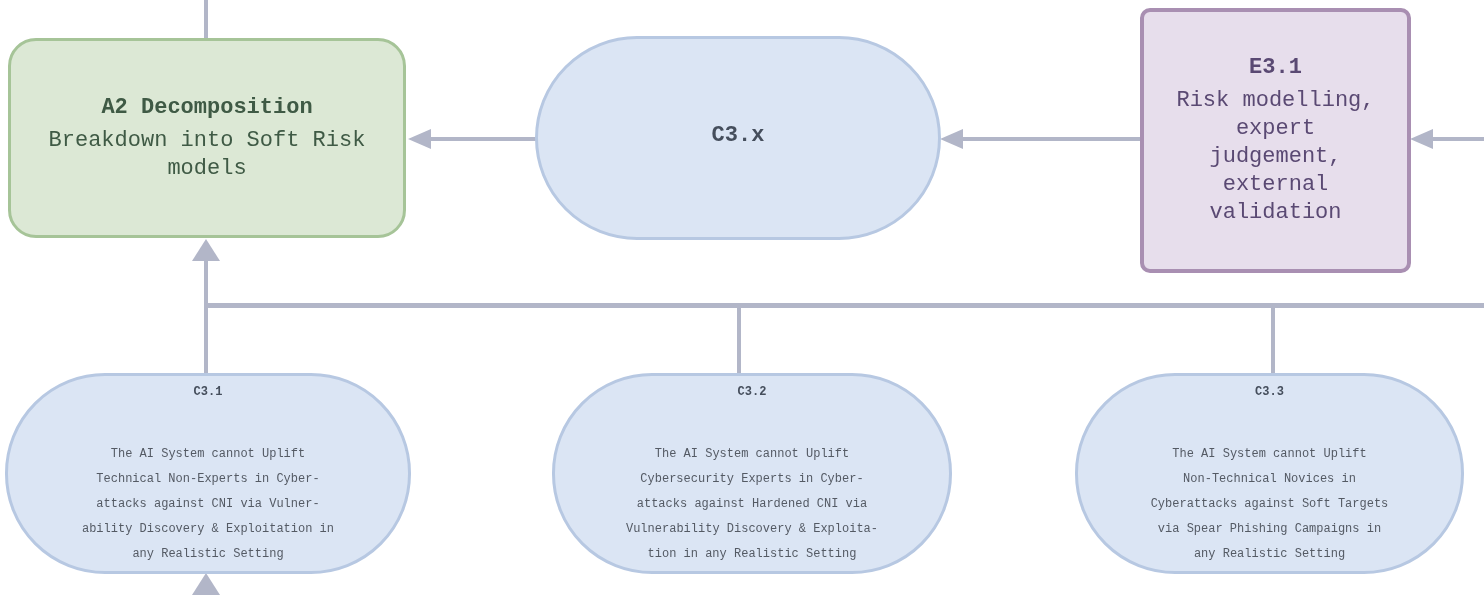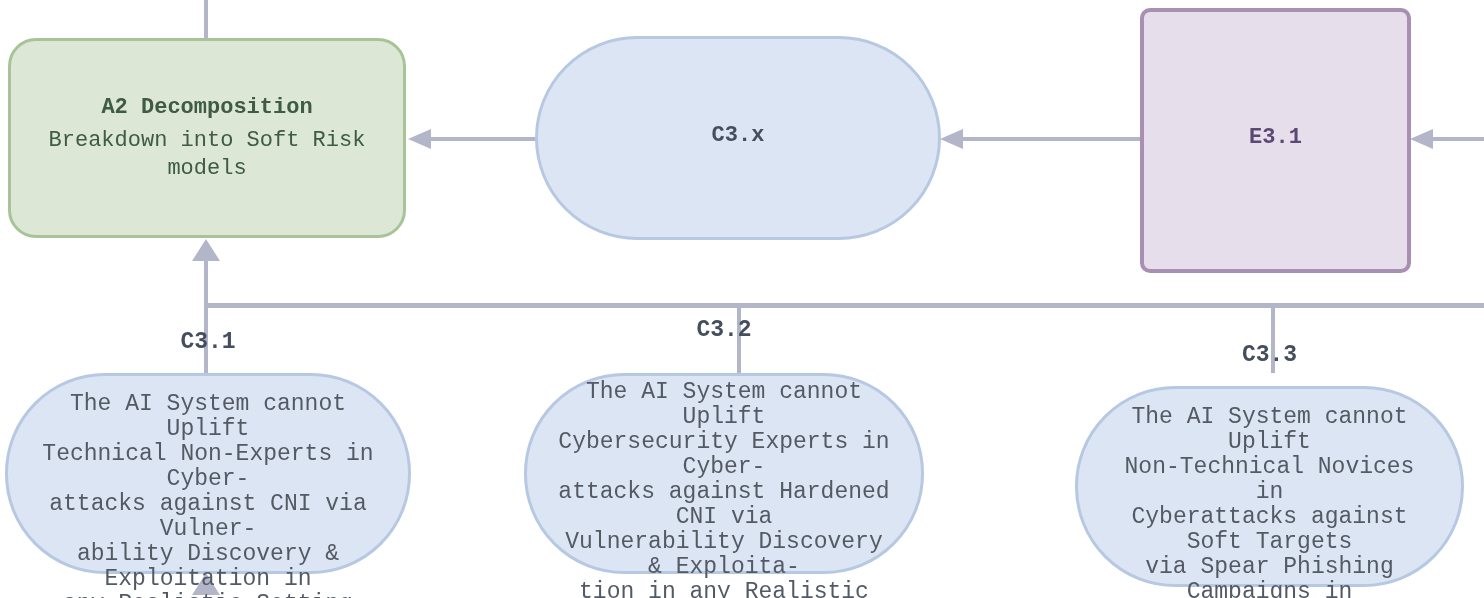--- a/index.html
+++ b/index.html
@@ -21,29 +21,29 @@
   .node .title{font-weight:700;}
   .node .body{white-space:pre-line;}
 
   .green{background:var(--green-fill);border:3px solid var(--green-border);border-radius:28px;color:var(--green-text);}
   .blue{background:var(--blue-fill);border:3px solid var(--blue-border);color:#545a64;gap:33px;}
   .blue .title{color:var(--blue-title);}
   .purple{background:var(--purple-fill);border:4px solid var(--purple-border);border-radius:10px;color:var(--purple-text);}
 
   .toprow{font-size:22px;line-height:28px;}
   .toprow .title{margin-bottom:5px;}
-  .bottomrow{font-size:23px;line-height:25px;}
+  .bottomrow{font-size:12px;line-height:25px;}
   .bottomrow .title{margin-bottom:4px;}
 
   #node-a2{left:8px;top:38px;width:398px;height:200px;}
   #node-c3x{left:535px;top:36px;width:406px;height:204px;border-radius:102px;}
   #node-e31{left:1140px;top:8px;width:271px;height:265px;}
   #node-c31{left:5px;top:373px;width:406px;height:201px;border-radius:100px;}
-  #node-c32{left:524px;top:373px;width:400px;height:201px;border-radius:100px;}
-  #node-c33{left:1075px;top:373px;width:389px;height:201px;border-radius:100px;margin-top:13px;}
+  #node-c32{left:552px;top:373px;width:400px;height:201px;border-radius:100px;}
+  #node-c33{left:1075px;top:373px;width:389px;height:201px;border-radius:100px;}
 
   .line{position:absolute;background:var(--connector);}
   .tri{position:absolute;width:0;height:0;}
   .tri-left{border-top:10px solid transparent;border-bottom:10px solid transparent;border-right:23px solid var(--connector);}
   .tri-up{border-left:14px solid transparent;border-right:14px solid transparent;border-bottom:22px solid var(--connector);}
 
   #v-top{left:204px;top:0;width:4px;height:38px;}
   #line-a2-up{left:204px;top:256px;width:4px;height:49px;}
   #head-a2-up{left:192px;top:239px;}
   #trunk{left:204px;top:303px;width:1280px;height:5px;}
@@ -83,20 +83,23 @@
     <div class="body">Breakdown into Soft Risk
 models</div>
   </div>
 
   <div class="node blue toprow" id="node-c3x">
     <div class="title">C3.x</div>
   </div>
 
   <div class="node purple toprow" id="node-e31">
     <div class="title">E3.1</div>
+    <div class="body">Risk modelling,
+expert judgement,
+external validation</div>
   </div>
 
   <div class="node blue bottomrow" id="node-c31">
     <div class="title">C3.1</div>
     <div class="body">The AI System cannot Uplift
 Technical Non-Experts in Cyber-
 attacks against CNI via Vulner-
 ability Discovery &amp; Exploitation in
 any Realistic Setting</div>
   </div>

